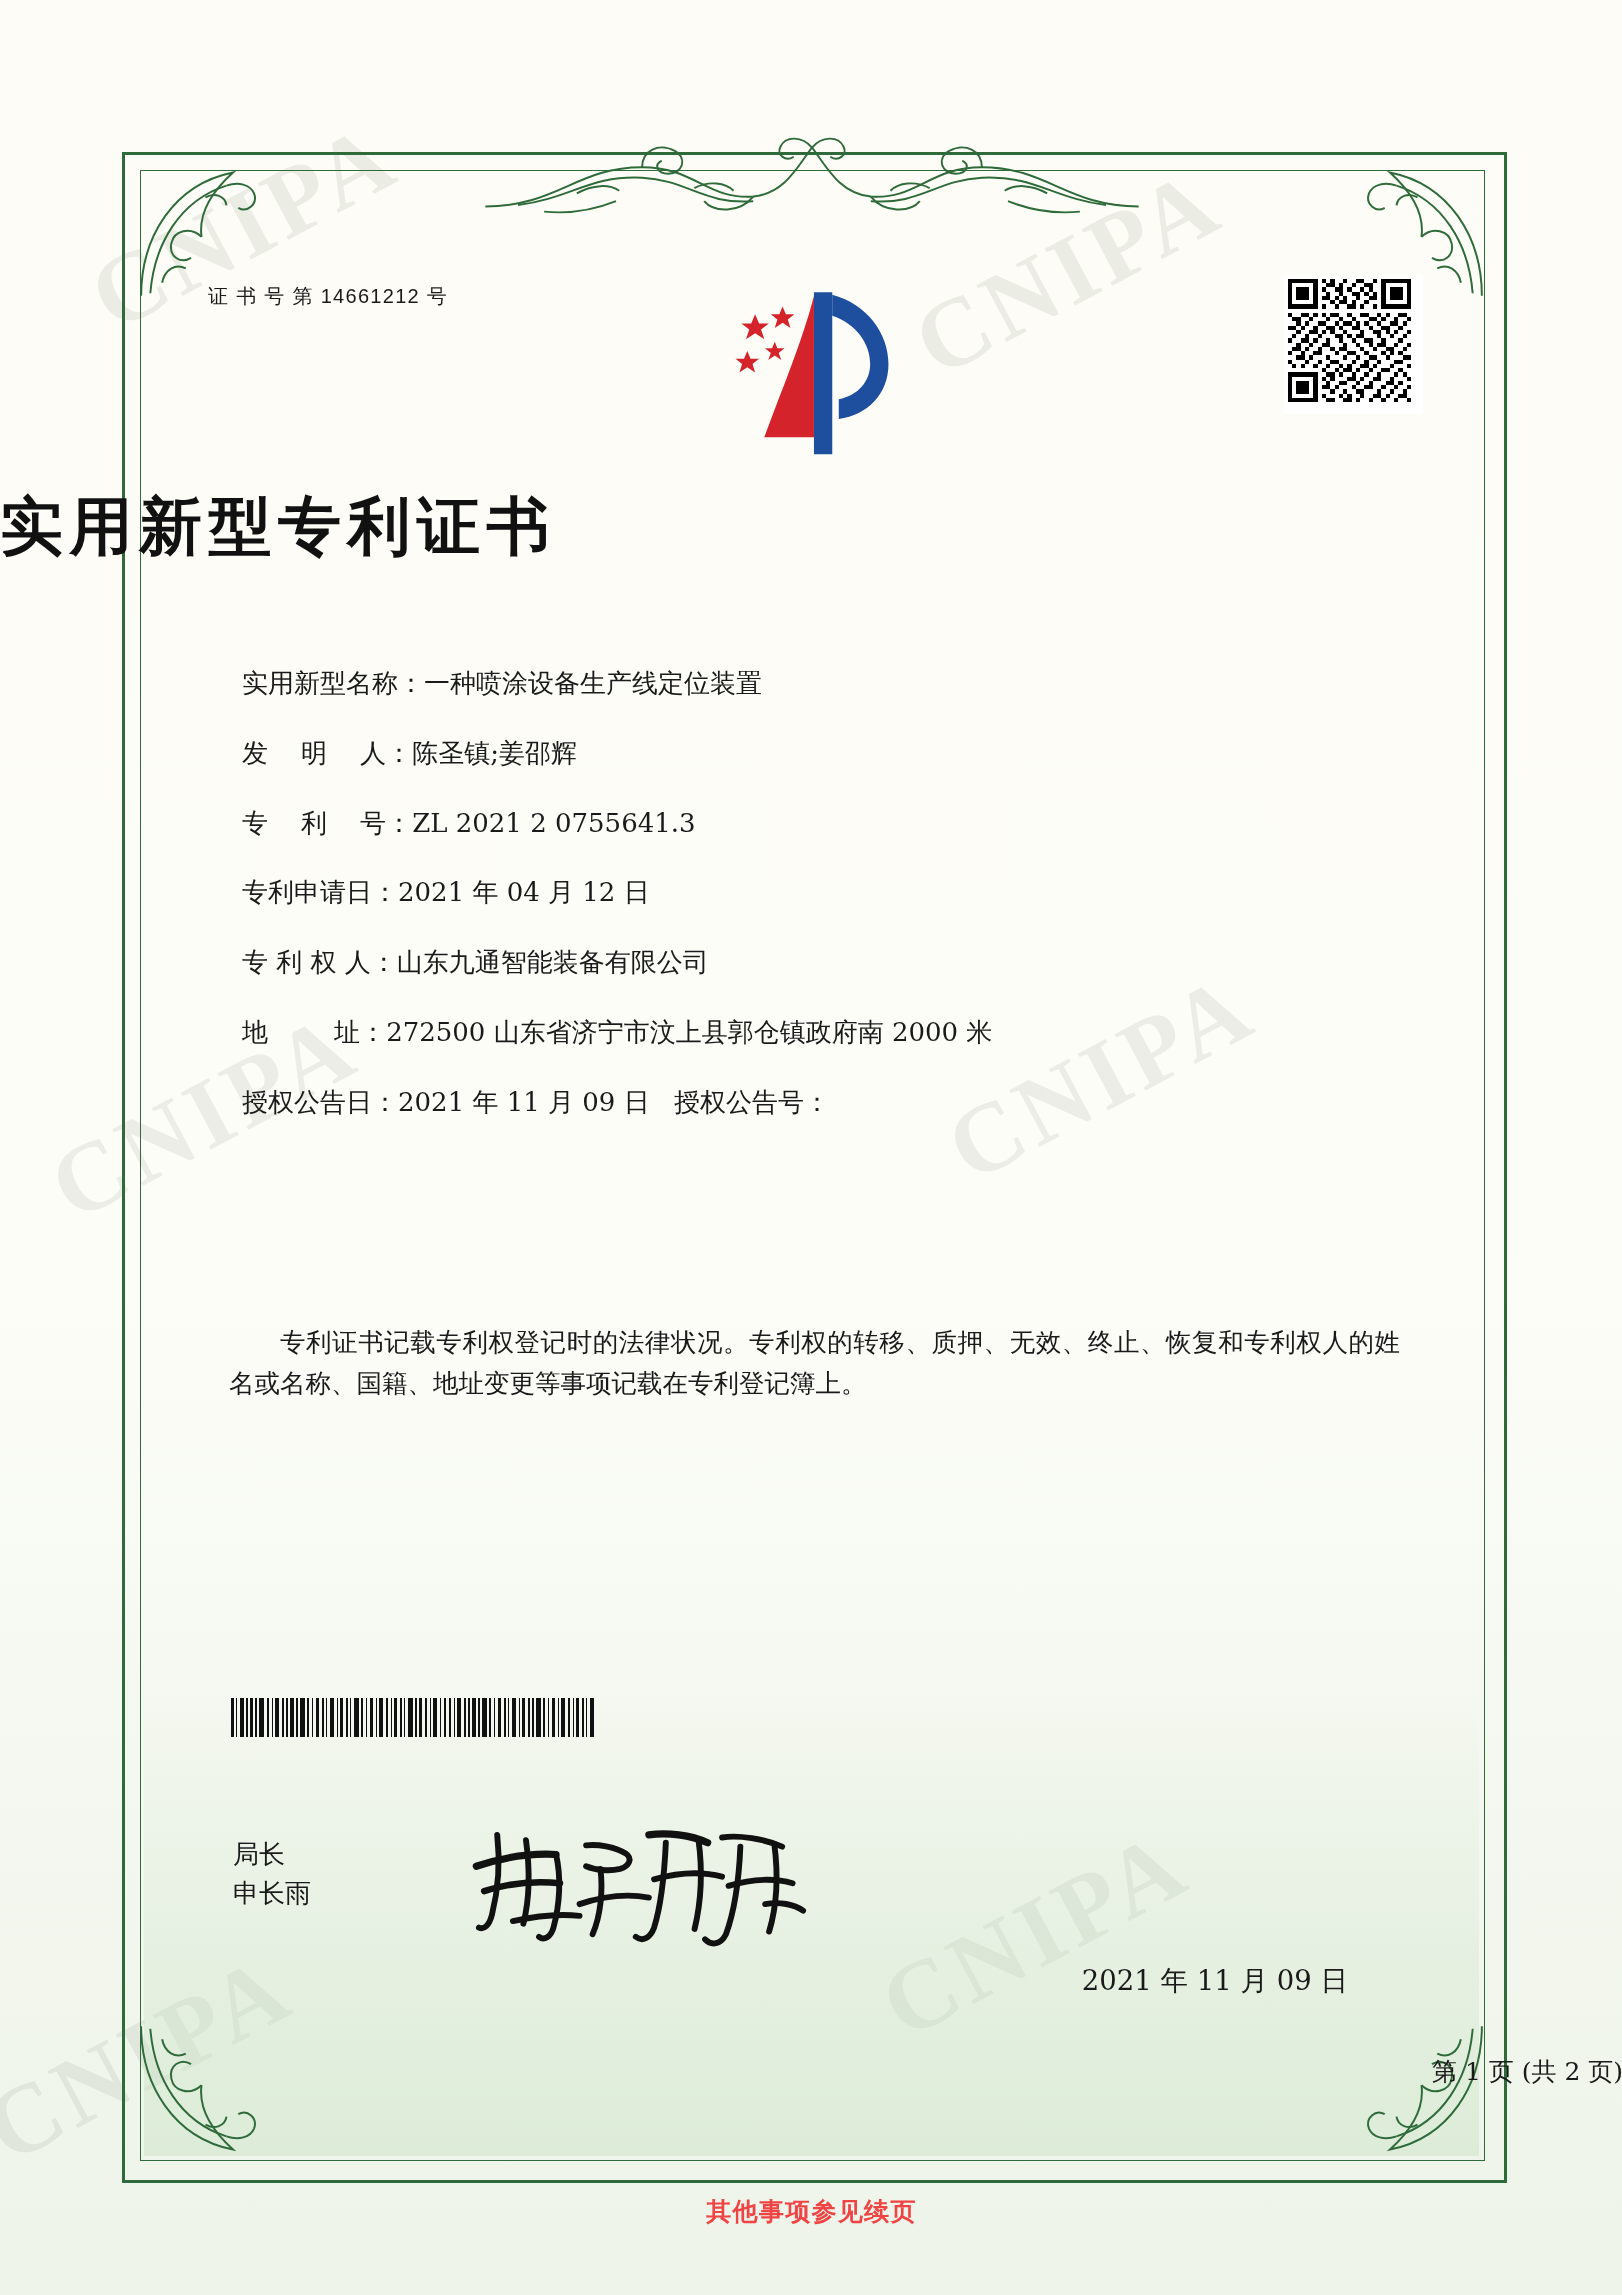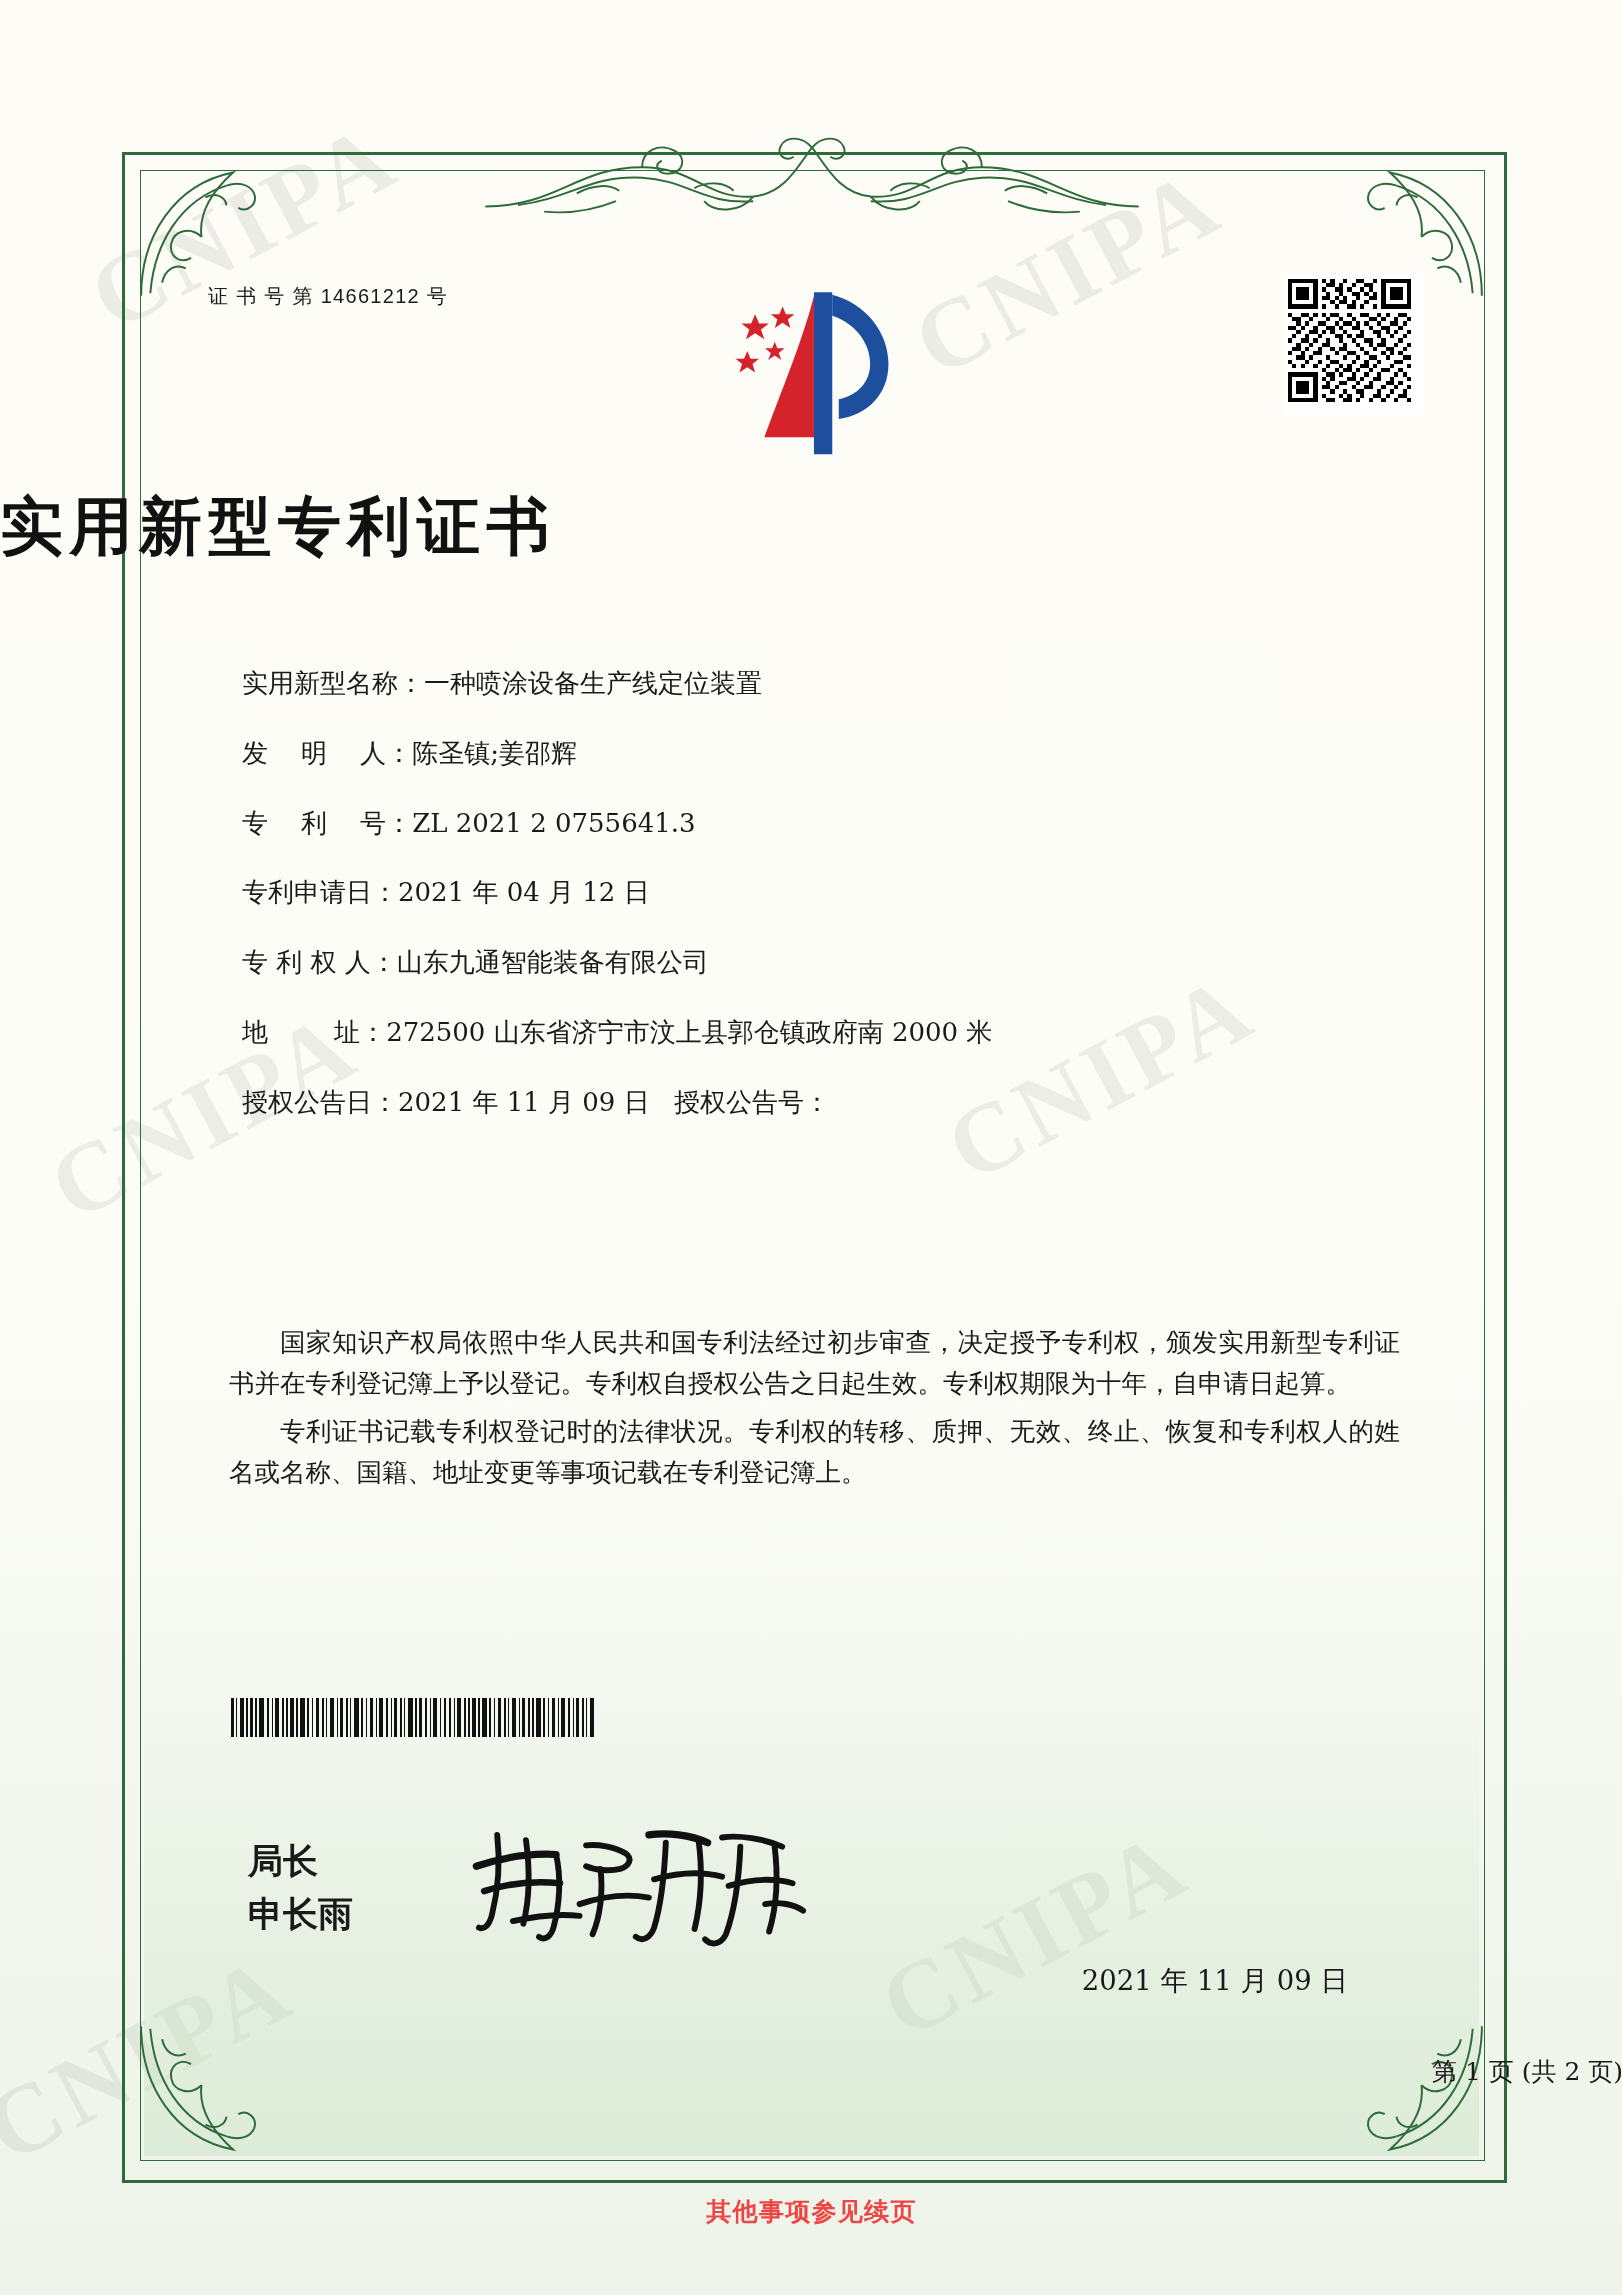--- a/index.html
+++ b/index.html
@@ -180,27 +180,26 @@
     left: 230px;
     top: 1698px;
     width: 425px;
     height: 39px;
   }
   .barcode svg { width: 100%; height: 100%; display: block; }
 
   
   .sig-label {
     position: absolute;
-    left: 248px;
+    left: 233px;
     top: 1835px;
-    font-size: 35px;
+    font-size: 26px;
     line-height: 1.5;
     color: #1a1a1a;
     font-family: "DejaVu Serif", "Liberation Serif", serif;
-    font-weight: bold;
   }
   .signature {
     position: absolute;
     left: 458px;
     top: 1806px;
     width: 366px;
     height: 144px;
     color: #111;
   }
   .signature svg { width: 100%; height: 100%; display: block; }
@@ -604,21 +603,20 @@
         <span class="field-label">授权公告日：</span>
         <span class="field-value">2021 年 11 月 09 日</span>
       </span>
       <span class="pair-right">
         <span class="field-label">授权公告号：</span>
       </span>
     </div>
   </div>
 
   <div class="paragraphs">
-    <p>国家知识产权局依照中华人民共和国专利法经过初步审查，决定授予专利权，颁发实用新型专利证书并在专利登记簿上予以登记。专利权自授权公告之日起生效。专利权期限为十年，自申请日起算。</p>
     <p>专利证书记载专利权登记时的法律状况。专利权的转移、质押、无效、终止、恢复和专利权人的姓名或名称、国籍、地址变更等事项记载在专利登记簿上。</p>
   </div>
 
   <div class="barcode">
     <svg viewBox="0 0 650 60" shape-rendering="crispEdges">
       <g fill="#111">
         <rect x="0" y="0" width="4" height="60"></rect>
           <rect x="7" y="0" width="2" height="60"></rect>
         <rect x="13" y="0" width="6" height="60"></rect>
           <rect x="23" y="0" width="2" height="60"></rect>

